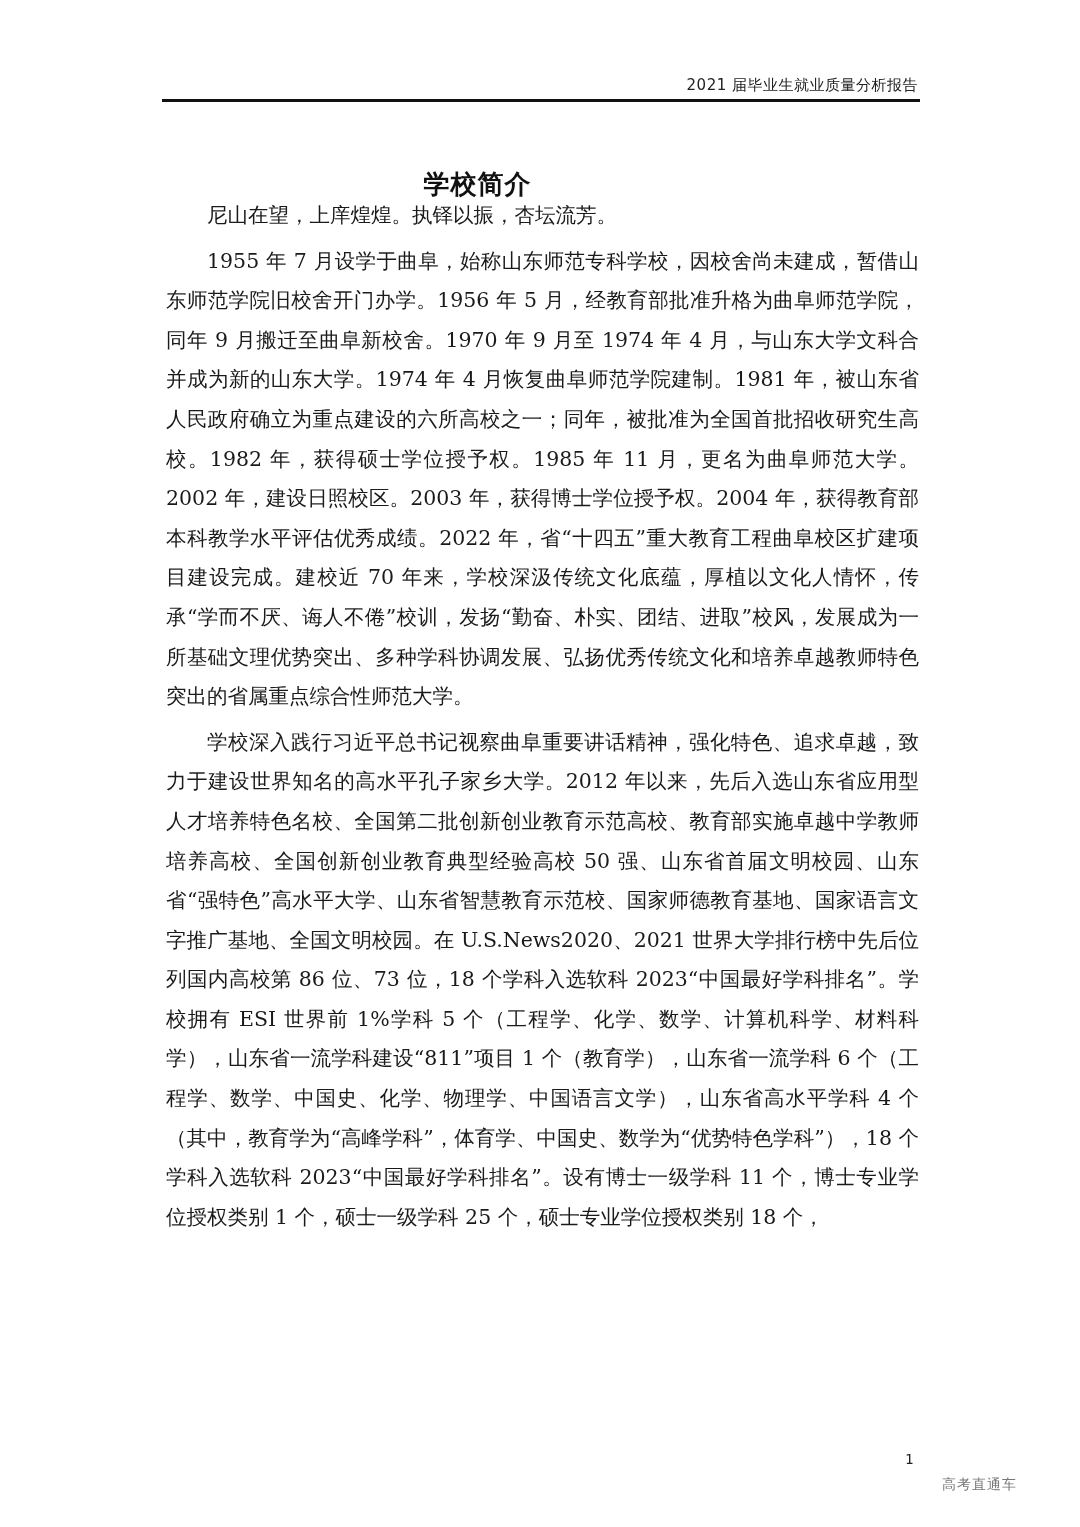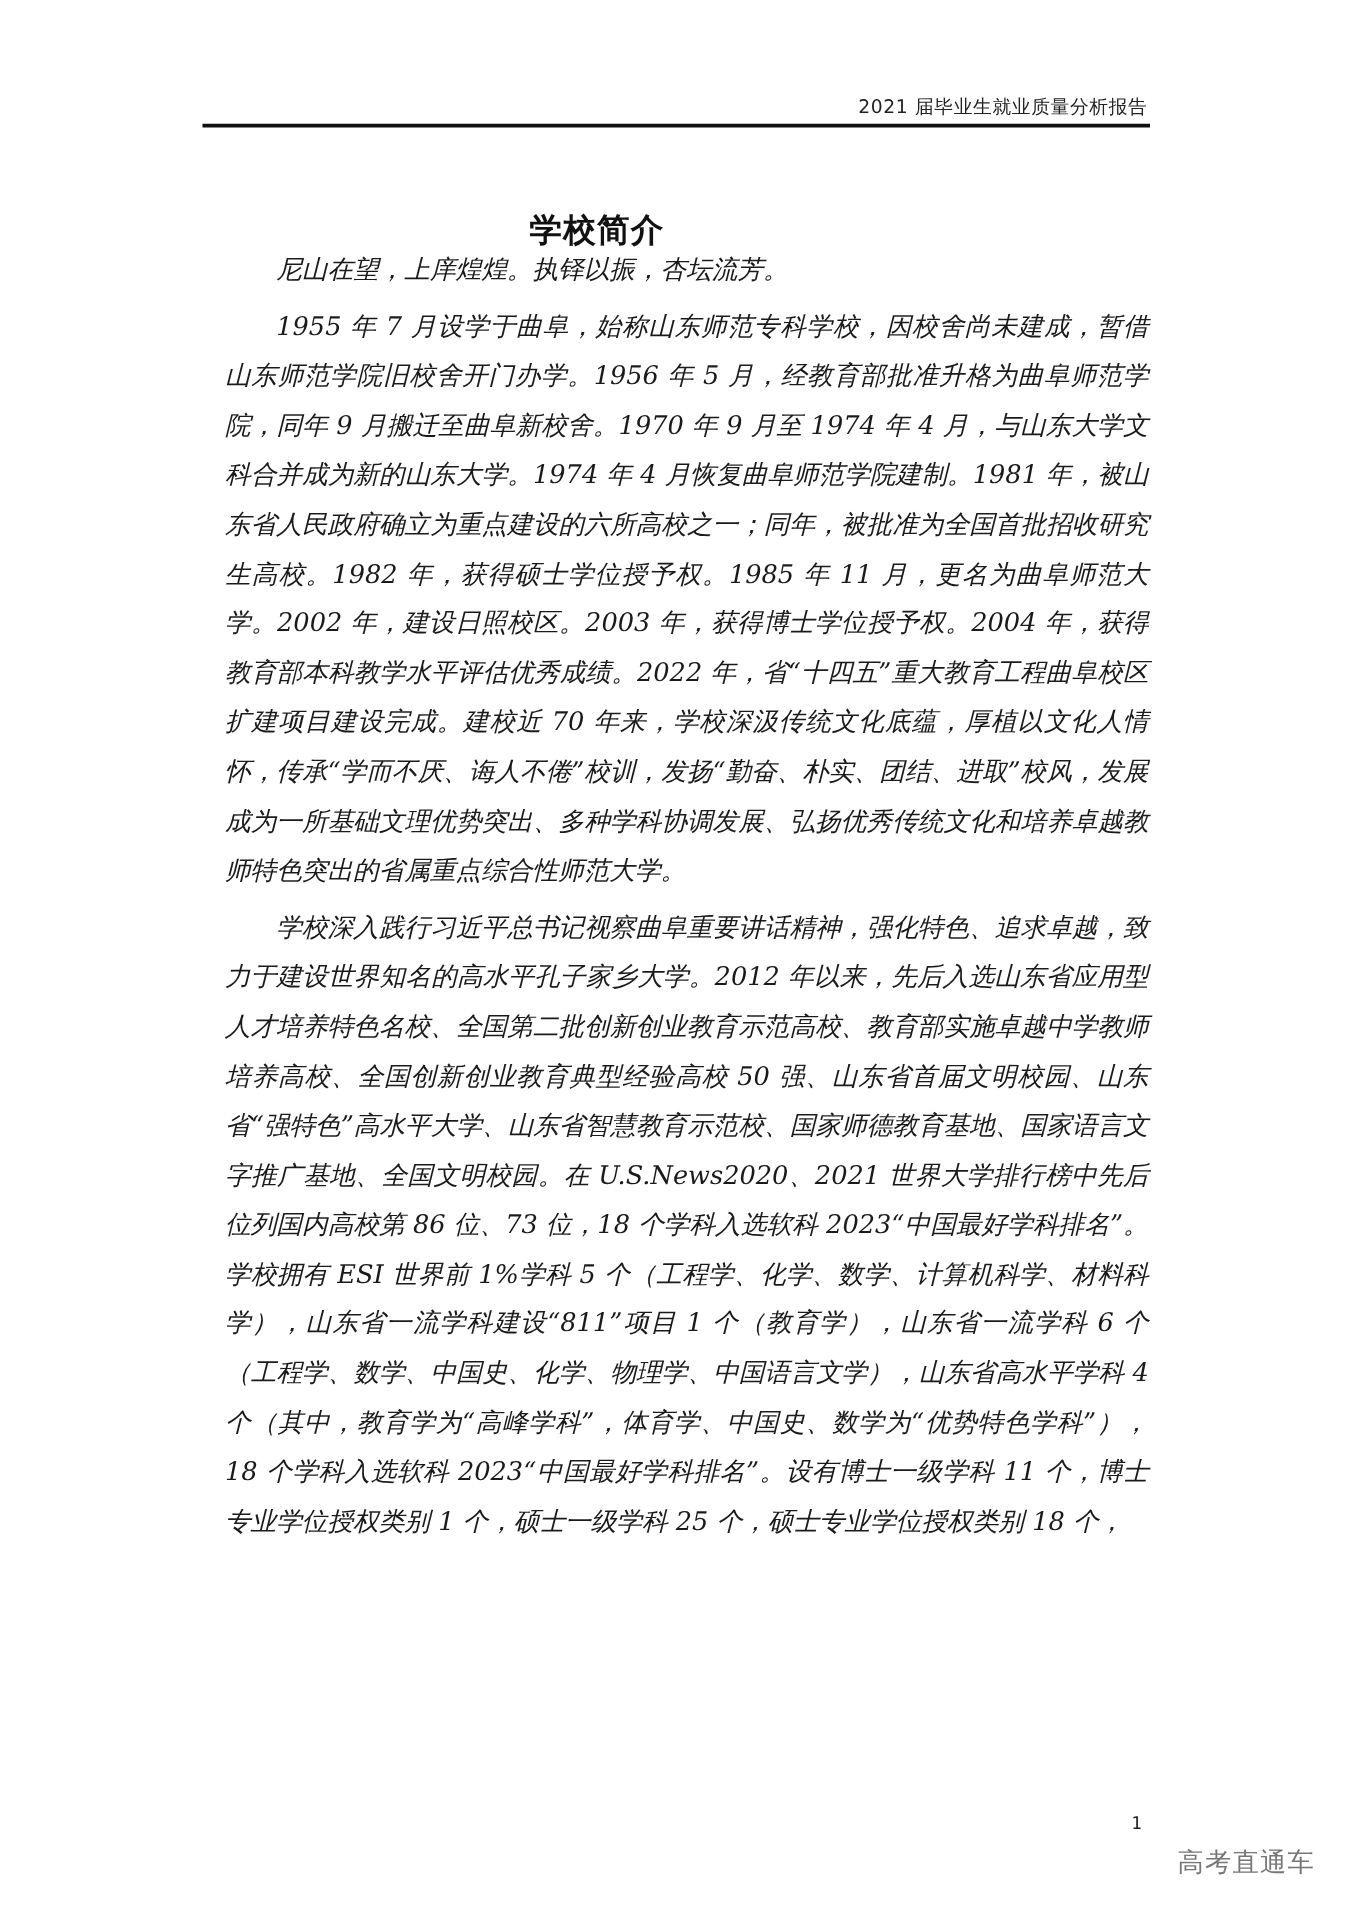--- a/index.html
+++ b/index.html
@@ -56,38 +56,37 @@
       position: absolute;
       left: 162px;
       top: 196px;
       width: 757px;
       font-size: 20.5px;
       line-height: 39.6px;
       text-align: justify;
       text-justify: inter-ideograph;
     }
     .body-text p {
-      margin: 0 0 6px 18px;
+      margin: 0 0 6px 4px;
       text-indent: 2em;
-      font-style: italic;
     }
     .page-number {
       position: absolute;
       left: 905px;
       top: 1451px;
       font-size: 14px;
       color: #222;
       font-family: "DejaVu Sans Mono", "Liberation Mono", monospace;
     }
     .watermark {
       position: absolute;
       left: 942px;
       top: 1476px;
       font-family: "DejaVu Sans", "Liberation Sans", sans-serif;
-      font-size: 21px;
+      font-size: 14px;
       color: #777;
       letter-spacing: 1px;
     }
   </style>
 </head>
 <body>
 
 <div class="page">
   <div class="header-text">2021 届毕业生就业质量分析报告</div>
   <div class="header-rule"></div>

